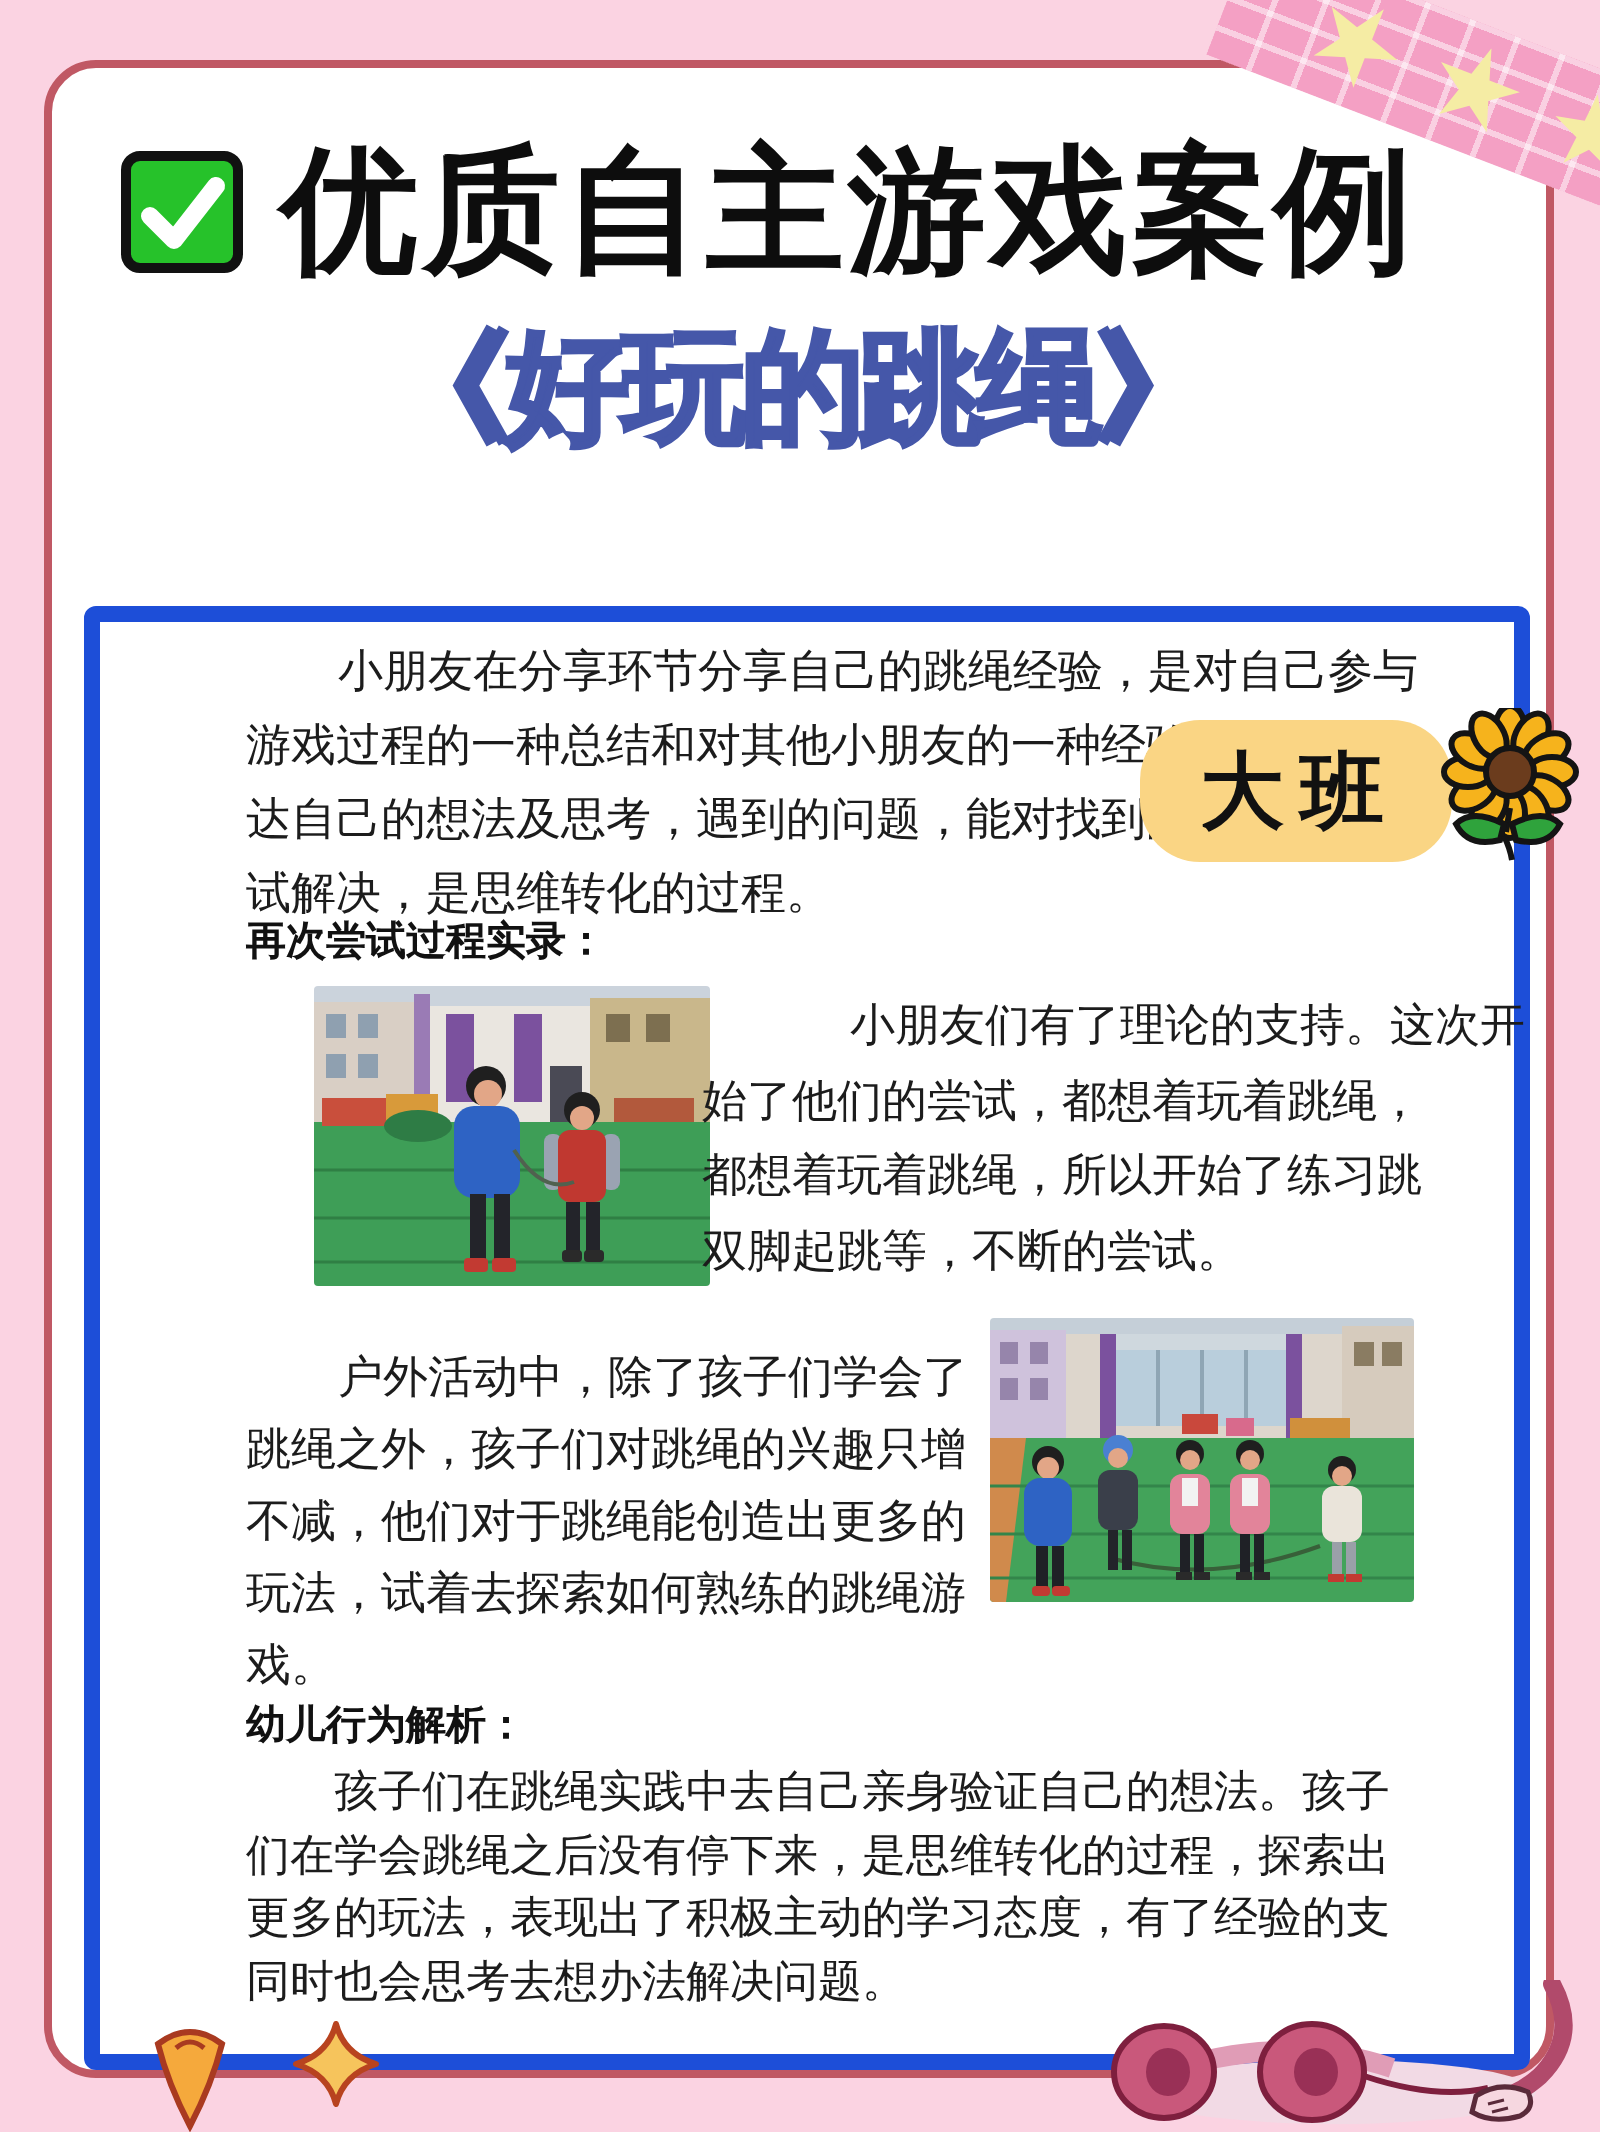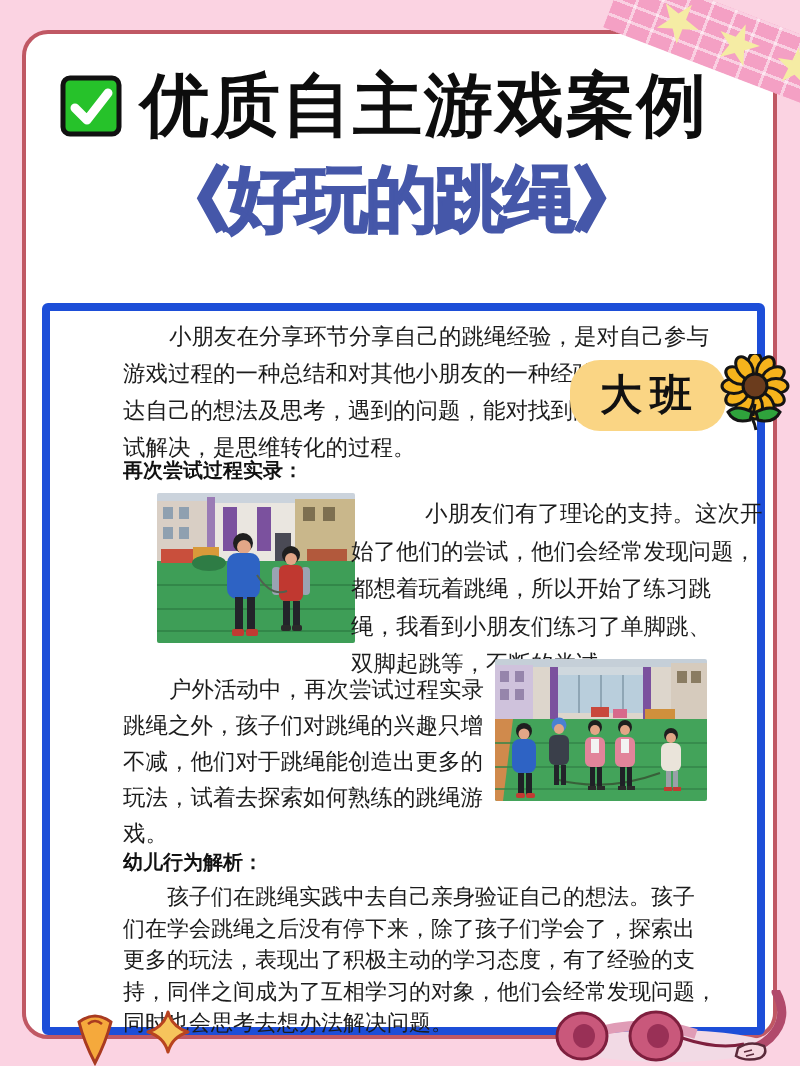--- a/index.html
+++ b/index.html
@@ -21,21 +21,21 @@
         clip-path:polygon(50% 0%,61% 35%,98% 35%,68% 57%,79% 91%,50% 70%,21% 91%,32% 57%,2% 35%,39% 35%);}
   .tape .star:nth-child(1){transform:rotate(18deg);}
   .tape .star:nth-child(3){transform:rotate(-12deg);width:40px;height:40px;}
 
   
   .title-row{position:absolute;left:60px;top:60px;display:flex;align-items:center;gap:18px;z-index:3;}
   .check{width:62px;height:62px;flex:0 0 auto;}
   .page-title{font-size:69px;font-weight:900;color:#0d0d0d;letter-spacing:2px;white-space:nowrap;
         font-family:"Liberation Sans",sans-serif;}
   .page-subtitle{position:absolute;left:0;top:152px;width:100%;text-align:center;z-index:3;
-        font-size:72px;font-weight:900;color:#4557A9;letter-spacing:-3px;white-space:nowrap;
+        font-size:62px;font-weight:900;color:#4557A9;letter-spacing:-3px;white-space:nowrap;
         font-family:"Liberation Sans",sans-serif;-webkit-text-stroke:2px #4557A9;}
 
   
   .content-box{position:absolute;left:42px;top:303px;width:707px;height:716px;
         background:#fff;border:8px solid #1d4ed8;border-radius:6px;z-index:2;}
   .abs{position:absolute;}
   .bodytext{font-family:"DejaVu Serif",serif;color:#1c1c1c;font-size:22.5px;}
   .bodytext .line{height:37px;line-height:37px;white-space:nowrap;}
   .heading{font-family:"DejaVu Serif",serif;color:#111;font-weight:bold;font-size:20px;white-space:nowrap;}
 
@@ -175,28 +175,27 @@
         <rect x="126" y="108" width="7" height="26" fill="#23242A"></rect>
         <rect x="136" y="108" width="7" height="26" fill="#23242A"></rect>
         <rect x="124" y="132" width="10" height="6" rx="2" fill="#2A2A2A"></rect>
         <rect x="135" y="132" width="10" height="6" rx="2" fill="#2A2A2A"></rect>
         <path d="M100,82 Q114,104 130,98" stroke="#50614f" stroke-width="2" fill="none"></path>
       </svg>
     </div>
 
     <div class="abs bodytext para2">
       <div class="line">小朋友们有了理论的支持。这次开</div>
-      <div class="line">始了他们的尝试，他们会经常发现问题，</div>
+      <div class="line">始了他们的尝试，都想着玩着跳绳，</div>
       <div class="line">都想着玩着跳绳，所以开始了练习跳</div>
-      <div class="line">绳，我看到小朋友们练习了单脚跳、</div>
       <div class="line">双脚起跳等，不断的尝试。</div>
     </div>
 
     <div class="abs bodytext para3">
-      <div class="line">户外活动中，再次尝试过程实录</div>
+      <div class="line">户外活动中，除了孩子们学会了</div>
       <div class="line">跳绳之外，孩子们对跳绳的兴趣只增</div>
       <div class="line">不减，他们对于跳绳能创造出更多的</div>
       <div class="line">玩法，试着去探索如何熟练的跳绳游</div>
       <div class="line">戏。</div>
     </div>
 
     <div class="abs photo photo2">
       <svg width="212" height="142" viewBox="0 0 212 142">
         <rect x="0" y="0" width="212" height="12" fill="#C5CFD8"></rect>
         <rect x="0" y="8" width="212" height="52" fill="#DDD6CC"></rect>
@@ -259,23 +258,22 @@
           <rect x="178" y="112" width="5" height="18" fill="#9AA0A8"></rect>
         <rect x="169" y="128" width="8" height="4" fill="#C23A32"></rect>
           <rect x="178" y="128" width="8" height="4" fill="#C23A32"></rect>
       </svg>
     </div>
 
     <div class="abs heading h2">幼儿行为解析：</div>
 
     <div class="abs bodytext para4">
       <div class="line">孩子们在跳绳实践中去自己亲身验证自己的想法。孩子</div>
-      <div class="line">们在学会跳绳之后没有停下来，除了孩子们学会了，探索出</div>
+      <div class="line">们在学会跳绳之后没有停下来，是思维转化的过程，探索出</div>
       <div class="line">更多的玩法，表现出了积极主动的学习态度，有了经验的支</div>
-      <div class="line">持，同伴之间成为了互相学习的对象，他们会经常发现问题，</div>
       <div class="line">同时也会思考去想办法解决问题。</div>
     </div>
   </div>
 
   <span class="deco deco-carrot">
     <svg width="38" height="52" viewBox="0 0 38 52">
       <path d="M3,8 Q19,-4 35,8 Q30,28 19,49 Q8,28 3,8 Z" fill="#F5A93C" stroke="#A93A20" stroke-width="3"></path>
       <path d="M12,10 Q19,4 26,10" fill="none" stroke="#A93A20" stroke-width="2.5"></path>
     </svg>
   </span>

